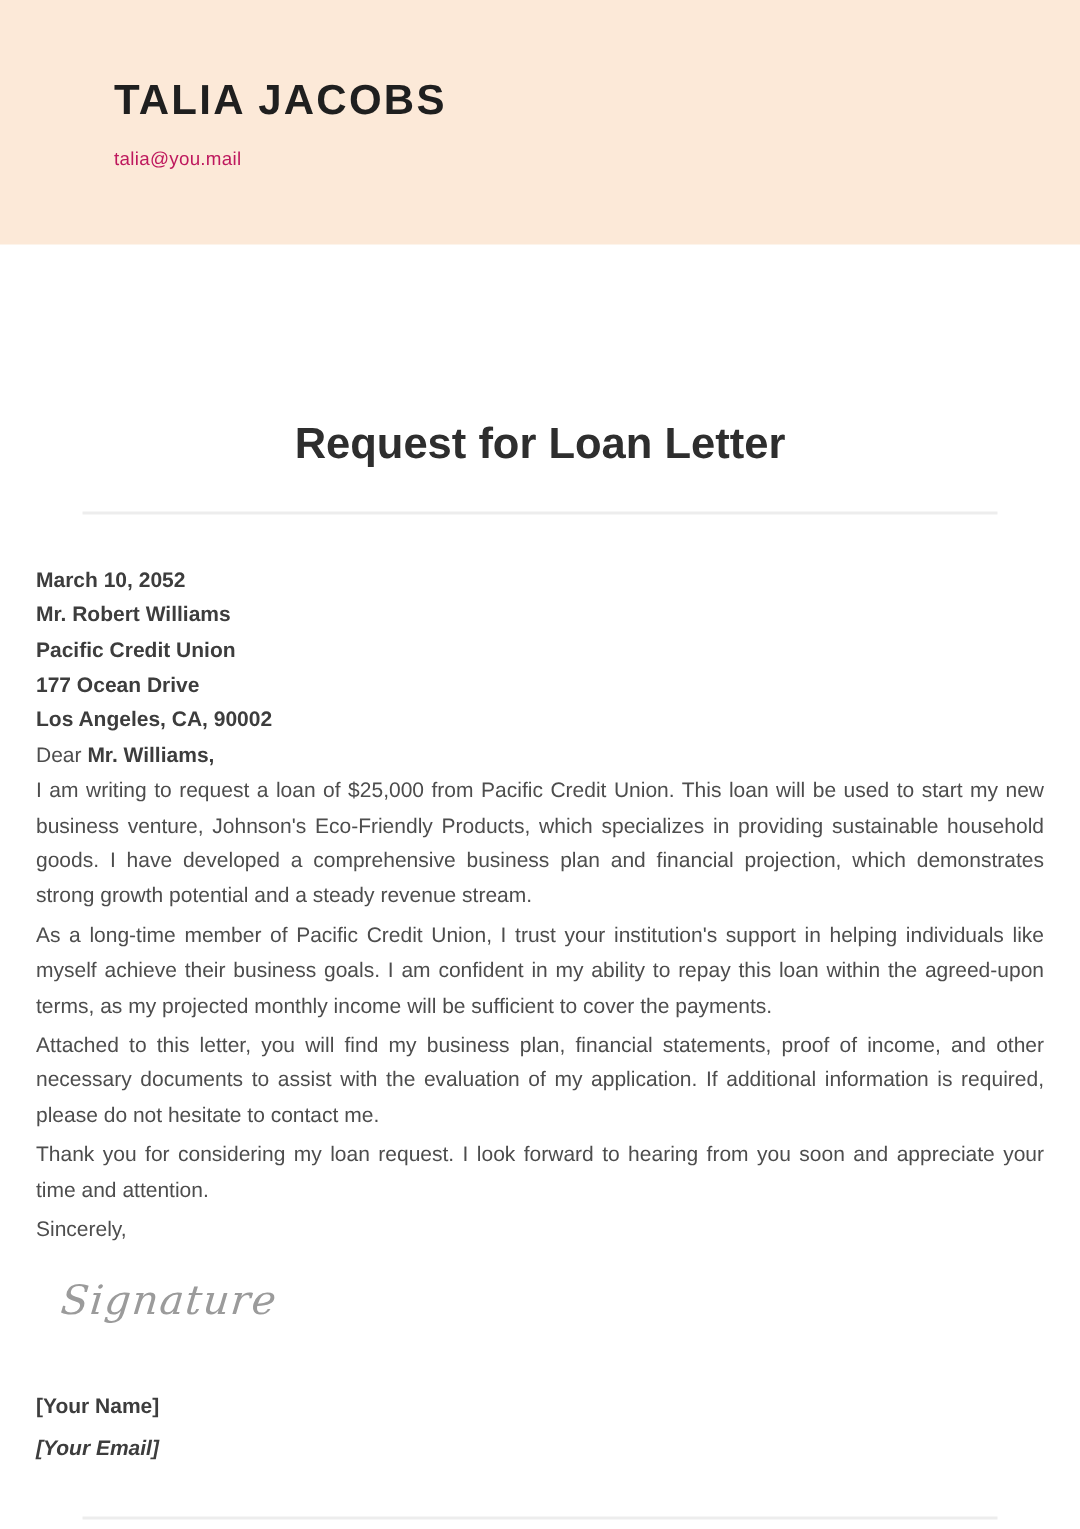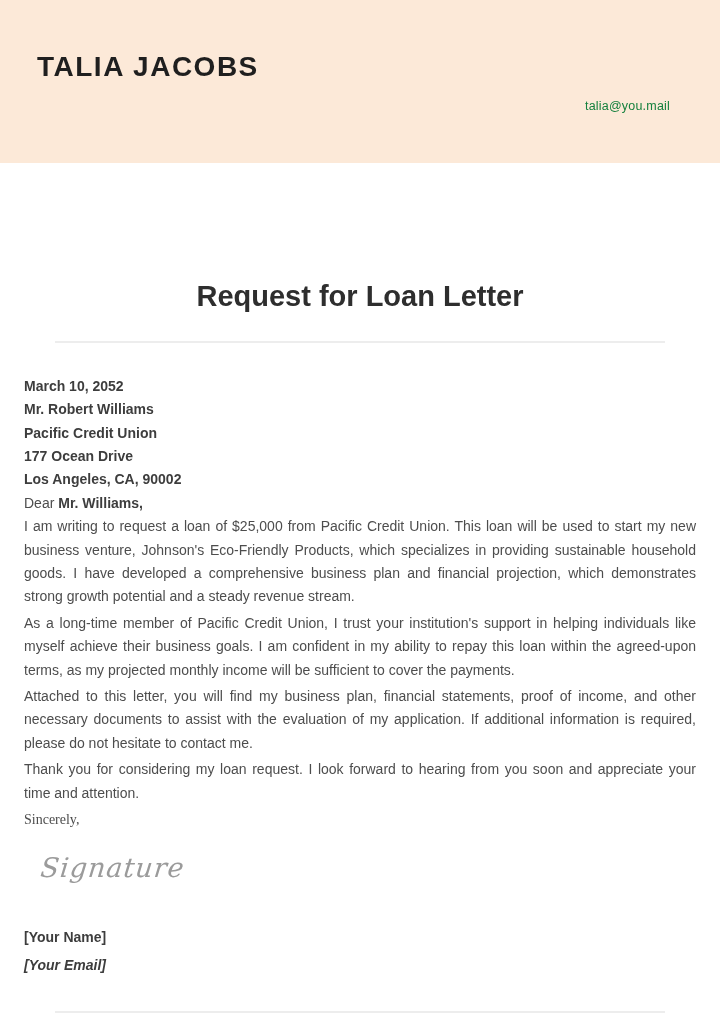--- a/index.html
+++ b/index.html
@@ -8,35 +8,34 @@
     background: #ffffff;
     font-family: "Liberation Sans", sans-serif;
     overflow: hidden;
   }
   .page { width: 720px; height: 1019px; background: #ffffff; position: relative; }
 
   
   .letterhead {
     width: 720px; height: 163px;
     background: #fce9d8;
-    padding: 52px 50px 0 37px;
+    padding: 52px 50px 0 76px;
   }
   .sender-name {
     font-size: 28px;
     font-weight: 700;
     letter-spacing: 1.5px;
     color: #1f1f1f;
     line-height: 1.1;
   }
   .sender-email {
     margin-top: 16px;
     font-size: 12.5px;
-    color: #15803d;
+    color: #be185d;
     letter-spacing: 0.2px;
-    text-align: right;
   }
 
   
   .doc-title {
     margin-top: 116px;
     text-align: center;
     font-size: 29px;
     font-weight: 700;
     color: #2e2e2e;
     line-height: 1.2;
@@ -54,21 +53,21 @@
     margin-top: 32px;
     padding: 0 24px;
     font-size: 14px;
     line-height: 23.4px;
     color: #4d4d4d;
   }
   .letter-body p { margin: 0; }
   .bold { font-weight: 700; color: #3d3d3d; }
   .para { text-align: justify; margin-bottom: 3px !important; }
 
-  .closing { margin-top: 1px; font-family: Liberation Serif, serif; }
+  .closing { margin-top: 1px; }
 
   .signature-script {
     margin-top: 20px;
     padding-left: 15px;
     font-family: "DejaVu Serif", serif;
     font-style: italic;
     font-size: 27px;
     letter-spacing: 1px;
     color: #9b9b9b;
     transform: skewX(-6deg);

